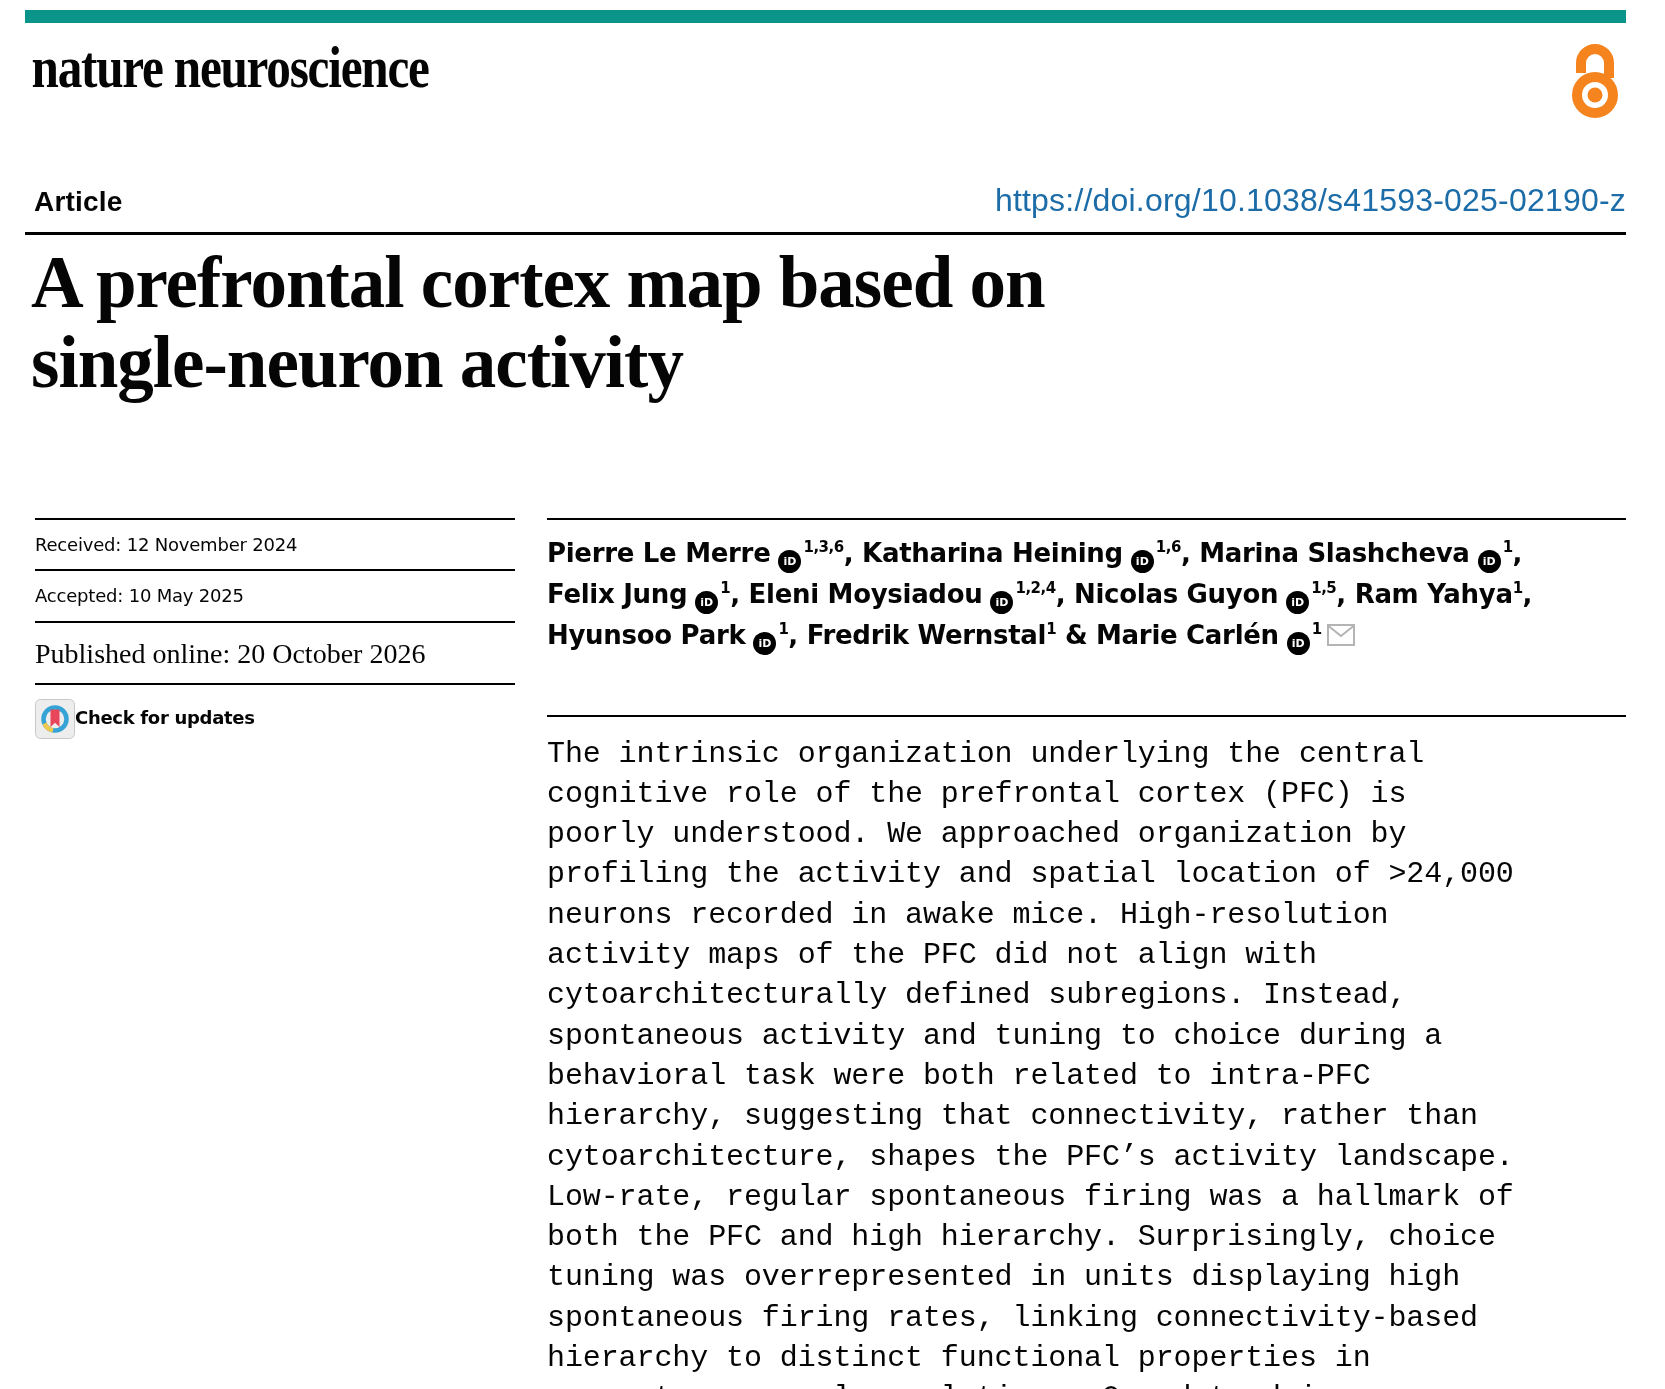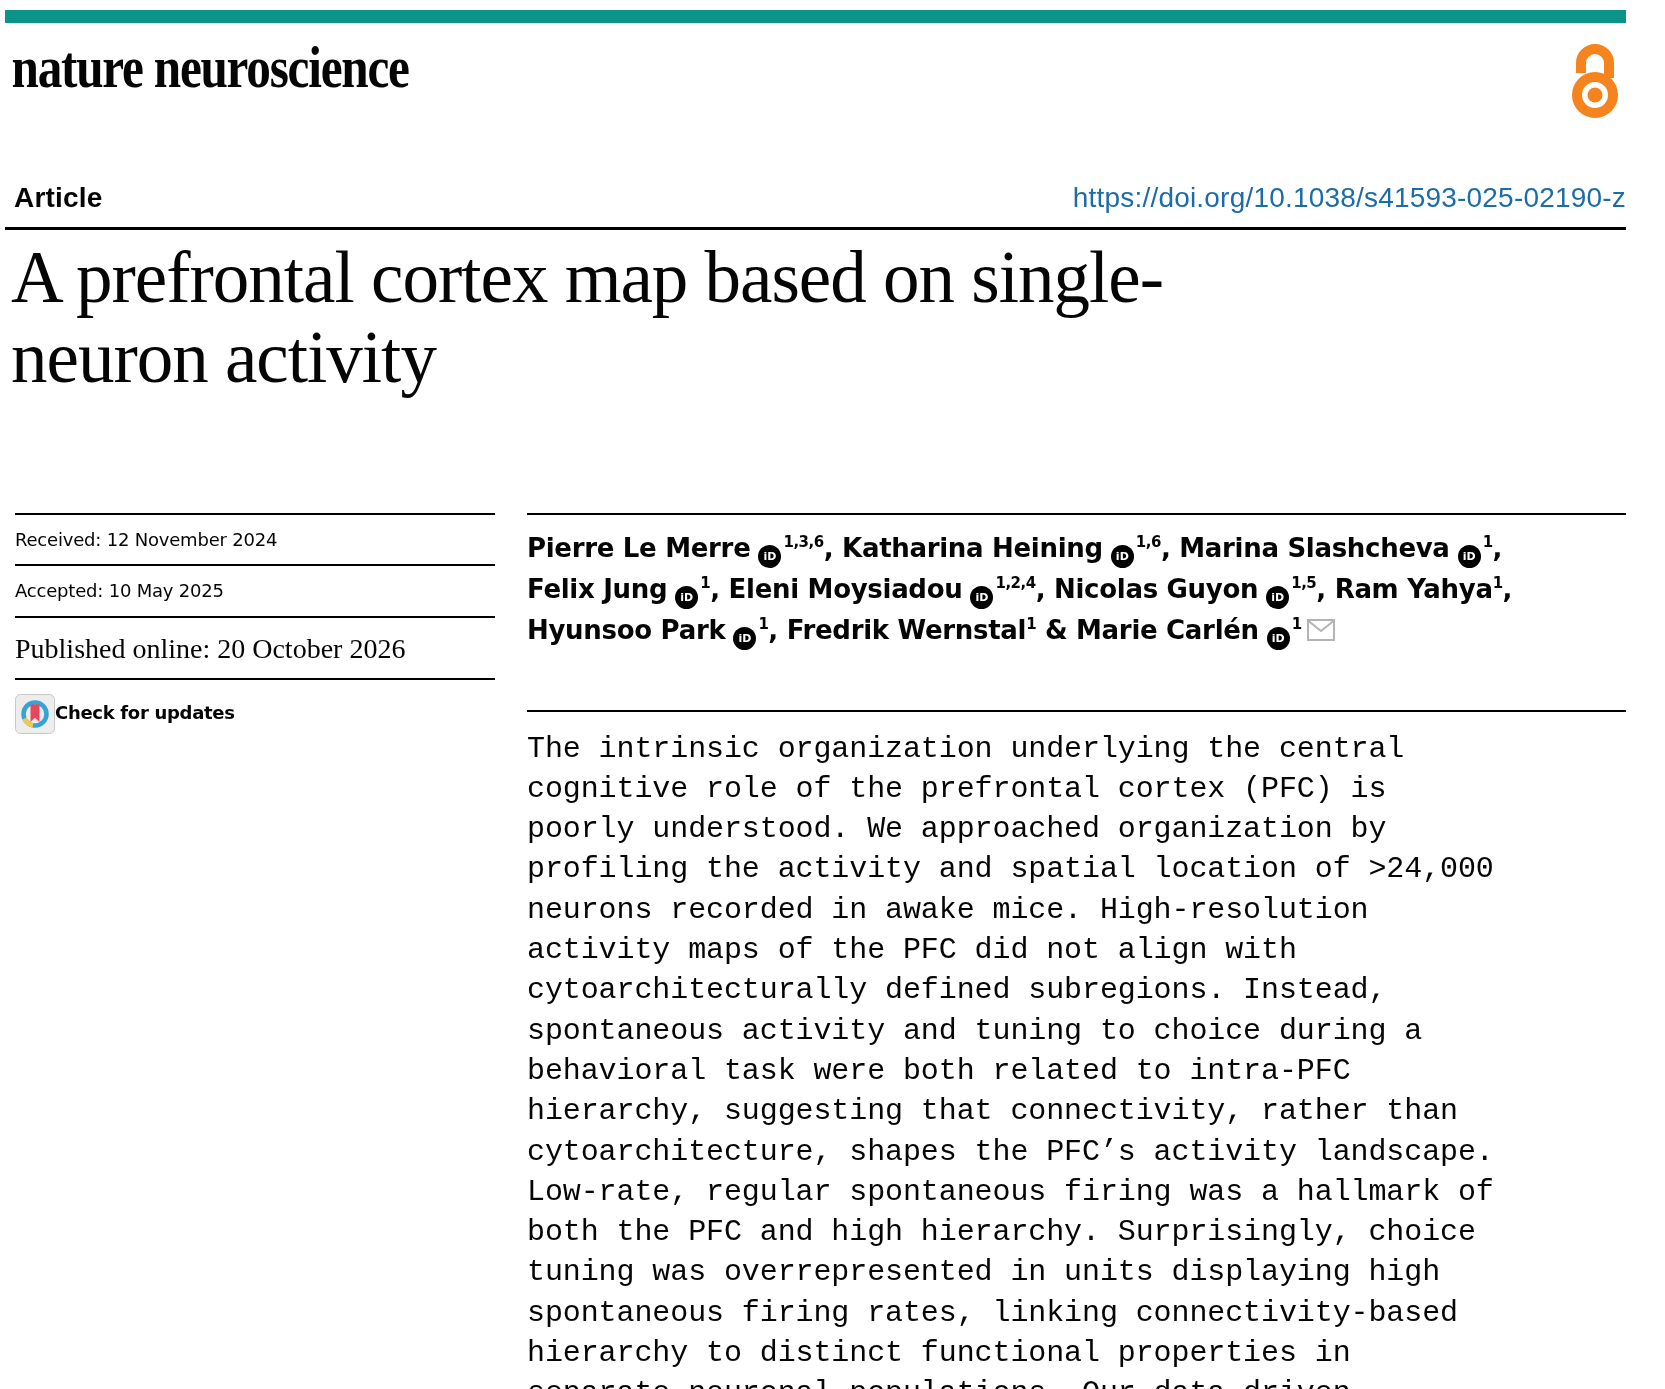--- a/index.html
+++ b/index.html
@@ -13,48 +13,48 @@
     --crossmark-yellow:#f0c94f;
     --ink:#050505;
   }
   *{margin:0;padding:0;box-sizing:border-box;}
   html,body{background:#ffffff;}
   body{
     width:1665px;height:1389px;overflow:hidden;
     color:var(--ink);
     font-family:"Liberation Sans",sans-serif;
   }
-  .page{width:1665px;height:1389px;padding:10px 39px 0 5px;position:relative;}
+  .page{width:1665px;height:1389px;padding:10px 39px 0 25px;position:relative;}
 
   .top-bar{height:13px;width:100%;background:var(--top-bar);}
 
   .masthead{position:relative;margin-top:13px;height:80px;}
   .journal-logo{
     display:inline-block;
     font-family:"Liberation Serif",serif;
     font-weight:700;font-size:60px;line-height:1.05;
     letter-spacing:-1.5px;
     transform:scaleX(0.82);transform-origin:left top;
     padding-left:8px;white-space:nowrap;
   }
   .oa-icon{position:absolute;right:2px;top:6px;width:58px;height:78px;}
 
   .header-row{
     display:flex;justify-content:space-between;align-items:baseline;
     margin-top:66px;padding-left:9px;
   }
   .article-label{font-weight:700;font-size:28px;letter-spacing:0.2px;}
   .doi-link{
-    font-size:28px;color:var(--link);text-decoration:none;
+    font-size:32px;color:var(--link);text-decoration:none;
     font-family:"Liberation Sans",sans-serif;letter-spacing:0.2px;
   }
   .title-rule{border:0;border-top:3px solid #000;margin-top:13px;}
   .article-title{
     font-family:"Liberation Serif",serif;
-    font-weight:400;font-size:73px;line-height:1.1;letter-spacing:-1px;
+    font-weight:700;font-size:73px;line-height:1.1;letter-spacing:-1px;
     max-width:1230px;margin-top:8px;padding-left:6px;
   }
 
   .meta-grid{
     display:grid;grid-template-columns:490px 1fr;column-gap:32px;
     margin-top:114px;
   }
   .meta-col{padding-left:10px;}
   .meta-row{
     border-top:2px solid #000;

